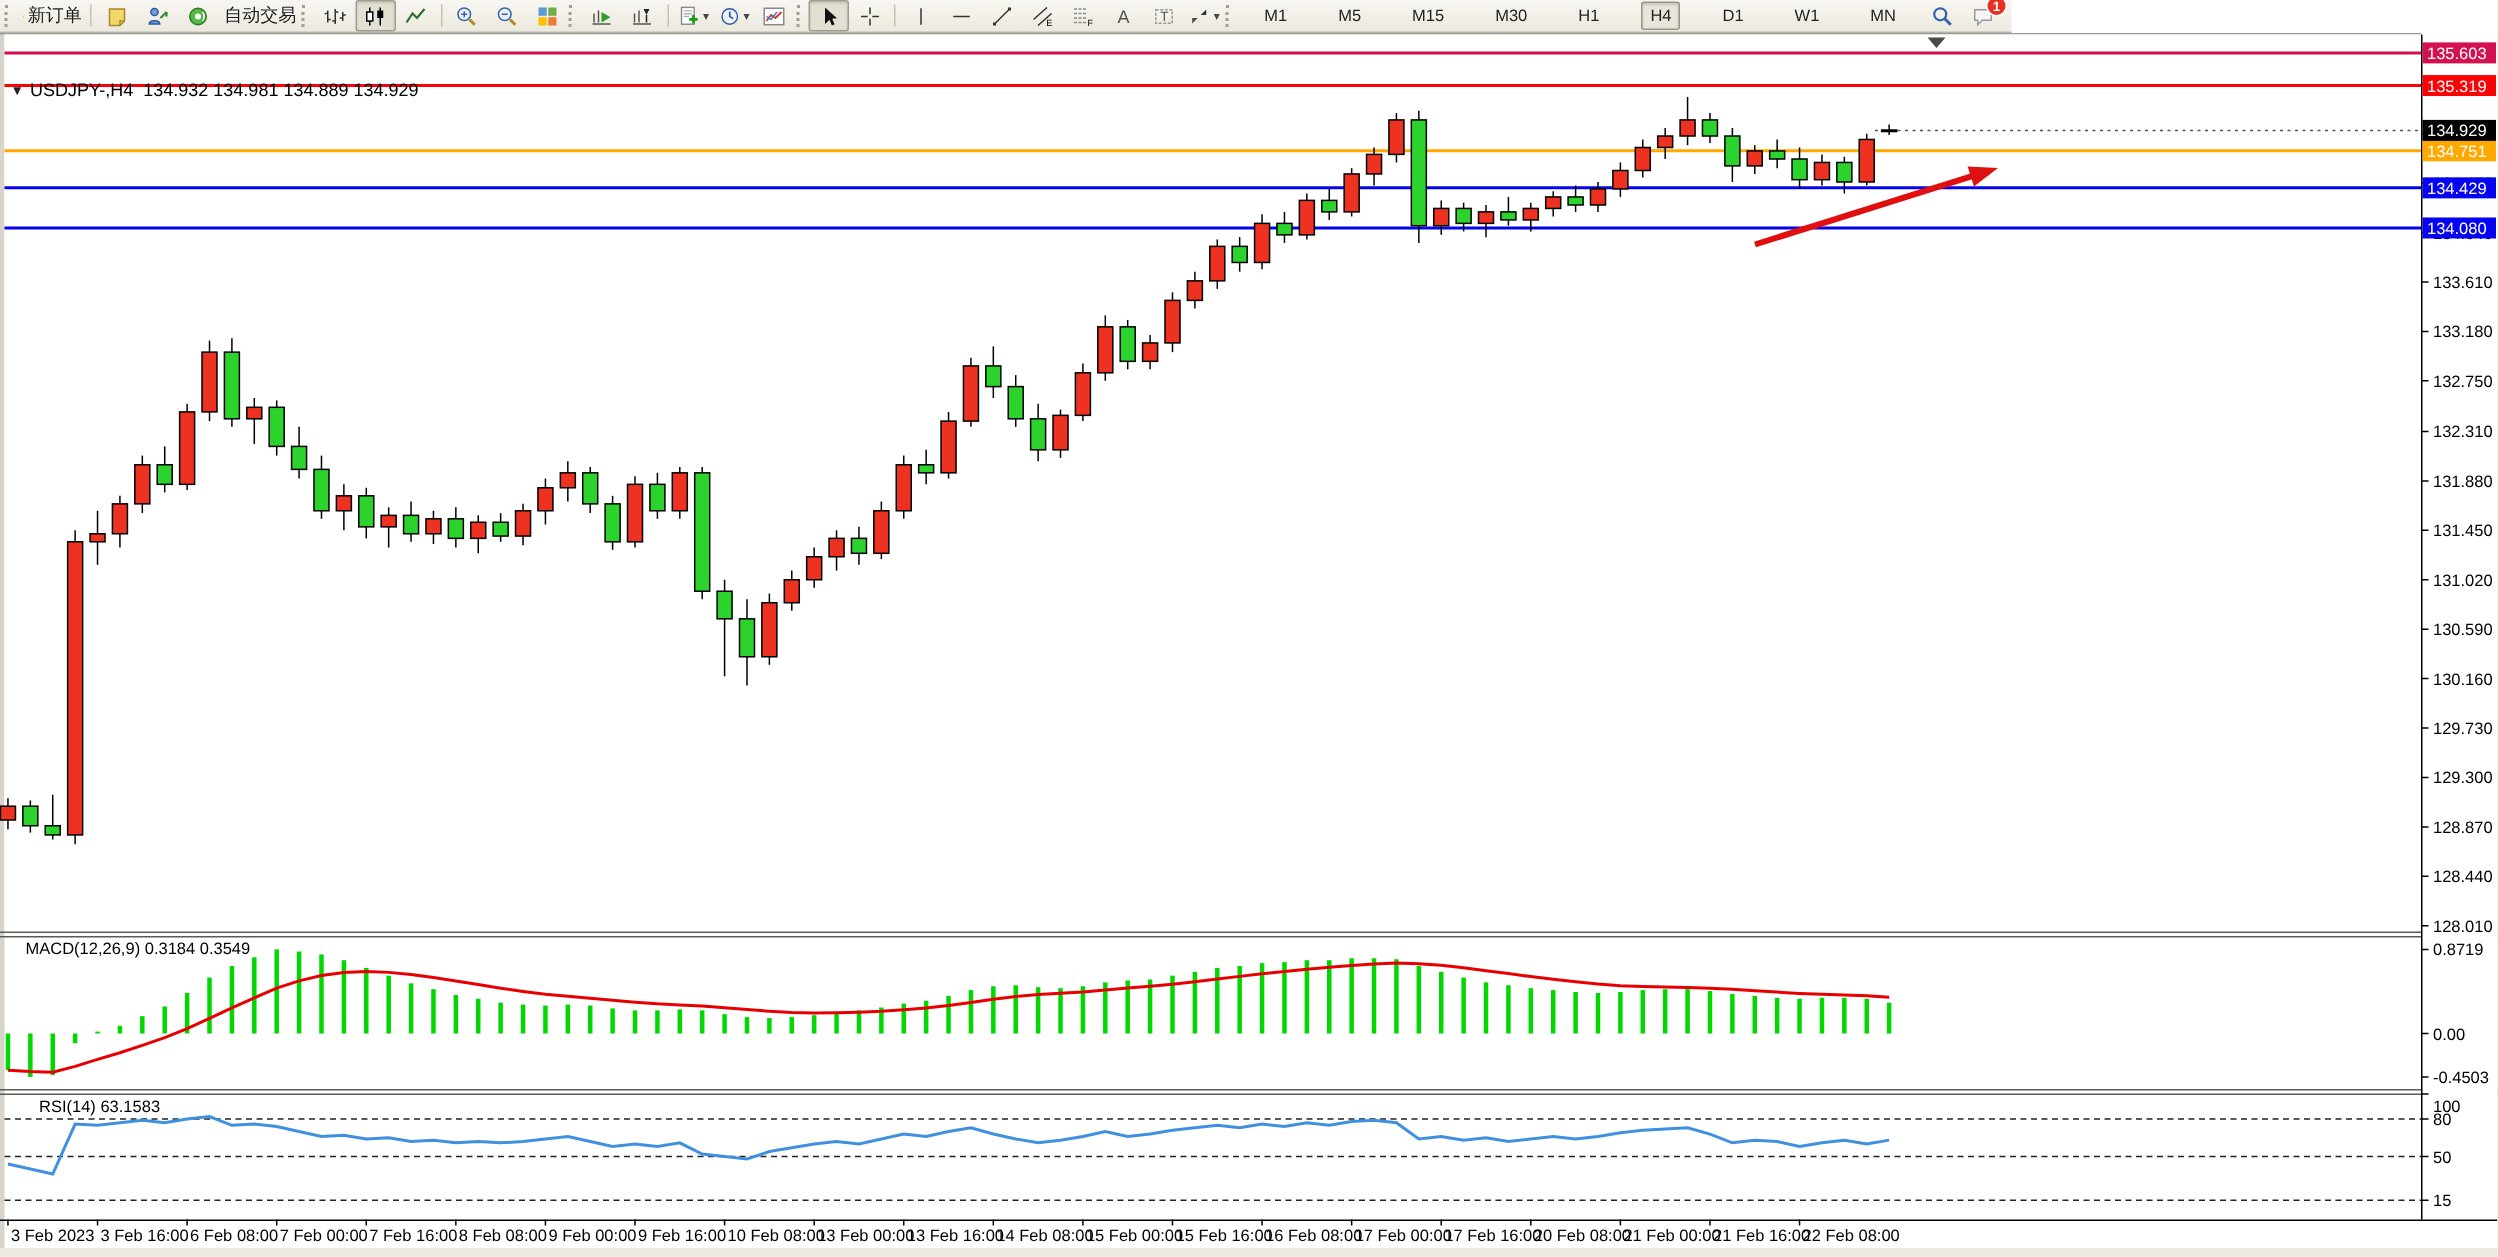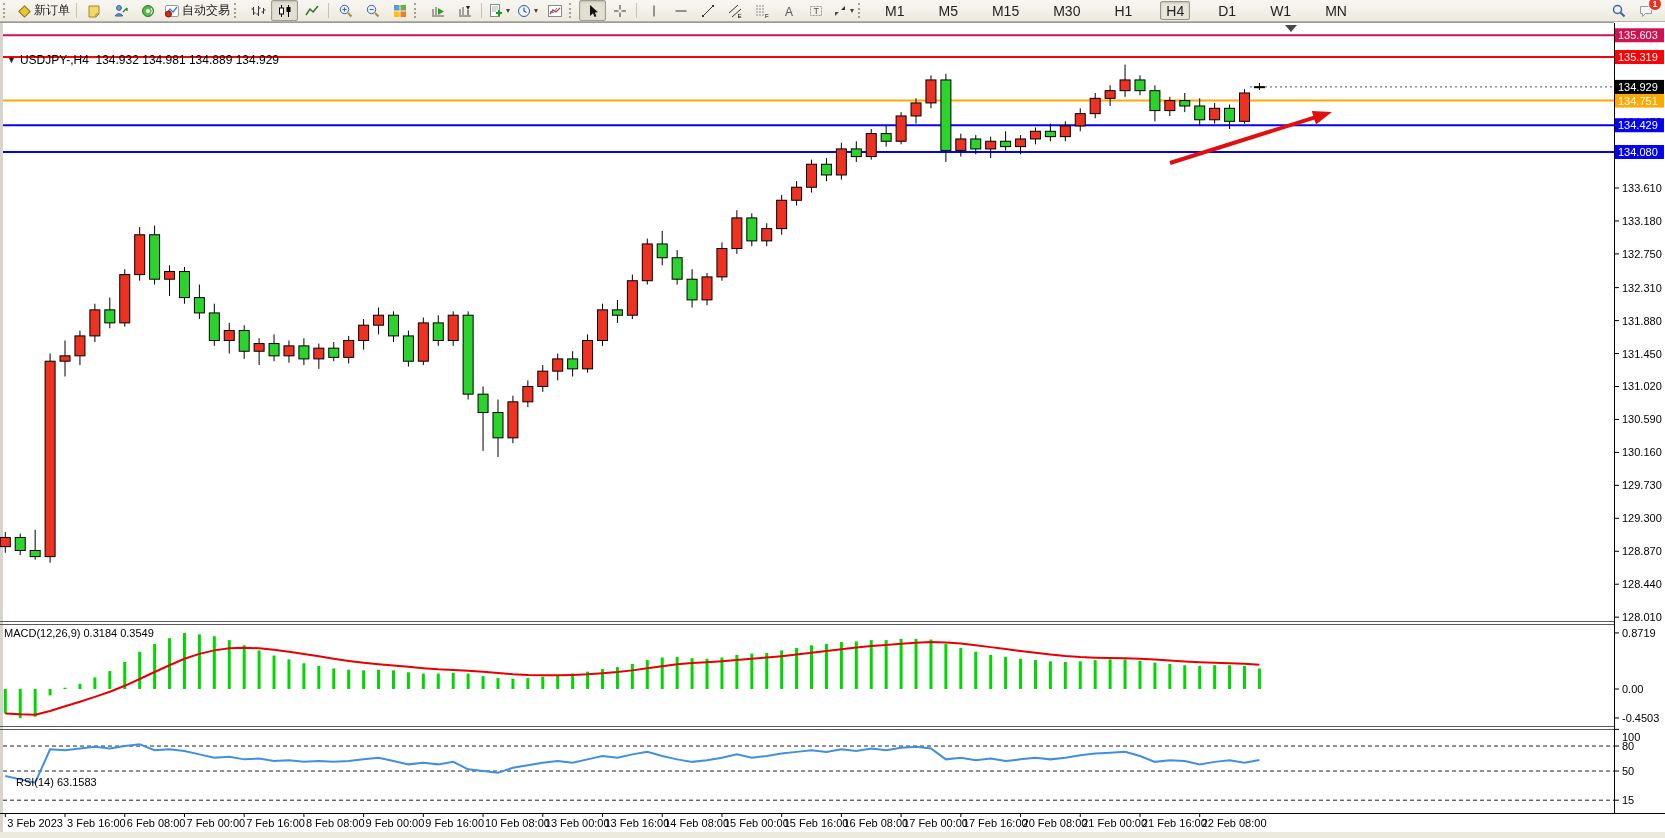--- a/index.html
+++ b/index.html
@@ -1,42 +1,42 @@
 <!DOCTYPE html>
 <html><head>
 <meta charset="utf-8">
 <style>
   html,body{margin:0;padding:0;background:#ece9e2;font-family:"Liberation Sans",sans-serif;}
   #app{position:relative;width:1665px;height:838px;background:#fff;overflow:hidden;}
   
-  #toolbar{position:absolute;left:0;top:0;width:1665px;height:22px;
+  #toolbar{position:absolute;left:0;top:0;width:1341px;height:22px;
     background:linear-gradient(#f8f6f1,#eceade);border-bottom:1px solid #b7b2a8;
     display:flex;align-items:center;padding-left:2px;box-sizing:border-box;z-index:30;}
   .grip{width:5px;height:15px;border-left:2px dotted #a49f93;margin:0 3px 0 1px;}
   .tsep{width:1px;height:15px;background:#c6c2b6;margin:0 3px;}
   .tbtn{height:19px;min-width:21px;padding:0 2px;display:flex;align-items:center;justify-content:center;
     border:1px solid transparent;border-radius:2px;cursor:default;gap:2px;}
   .tbtn.pressed{background:#e2dfd3;border:1px solid #a19c8f;box-shadow:inset 0 1px 2px rgba(0,0,0,.15);}
   .tbtn .lbl{font-size:12px;color:#1a1a1a;white-space:nowrap;}
   .caret{font-size:8px;color:#444;line-height:1;}
-  .tf{height:17px;padding:0 5px;display:flex;align-items:center;font-size:14px;color:#222;
+  .tf{height:17px;padding:0 5px;display:flex;align-items:center;font-size:11px;color:#222;
     border:1px solid transparent;border-radius:2px;margin:0 11px;}
   .tf.active{background:#e8e5da;border:1px solid #9a958a;box-shadow:inset 0 1px 2px rgba(0,0,0,.18);}
   #tb-right{margin-left:auto;display:flex;align-items:center;margin-right:6px;}
   .badge{position:absolute;right:-4px;top:-4px;background:#e53022;color:#fff;font-size:9px;
     min-width:12px;height:12px;border-radius:7px;display:flex;align-items:center;justify-content:center;
     border:1px solid #fff;font-weight:bold;}
   .chatwrap{position:relative;}
   
   #cv{position:absolute;left:0;top:0;z-index:1;}
   .ovl{position:absolute;z-index:5;color:#000;white-space:nowrap;}
   #title{left:7px;top:25px;font-size:12px;margin-top:28px;}
   #title .arr{font-size:9px;vertical-align:1px;margin-right:4px;color:#222;}
-  #macdlab{left:4px;top:627px;font-size:11px;}
-  #rsilab{left:16px;top:732px;font-size:11px;margin-top:44px;}
+  #macdlab{left:17px;top:627px;font-size:11px;}
+  #rsilab{left:26px;top:732px;font-size:11px;}
   svg text{font-family:"Liberation Sans",sans-serif;}
 </style>
 </head>
 <body>
 
 <div id="app">
 
   <div id="toolbar">
     <span class="grip"></span>
 

